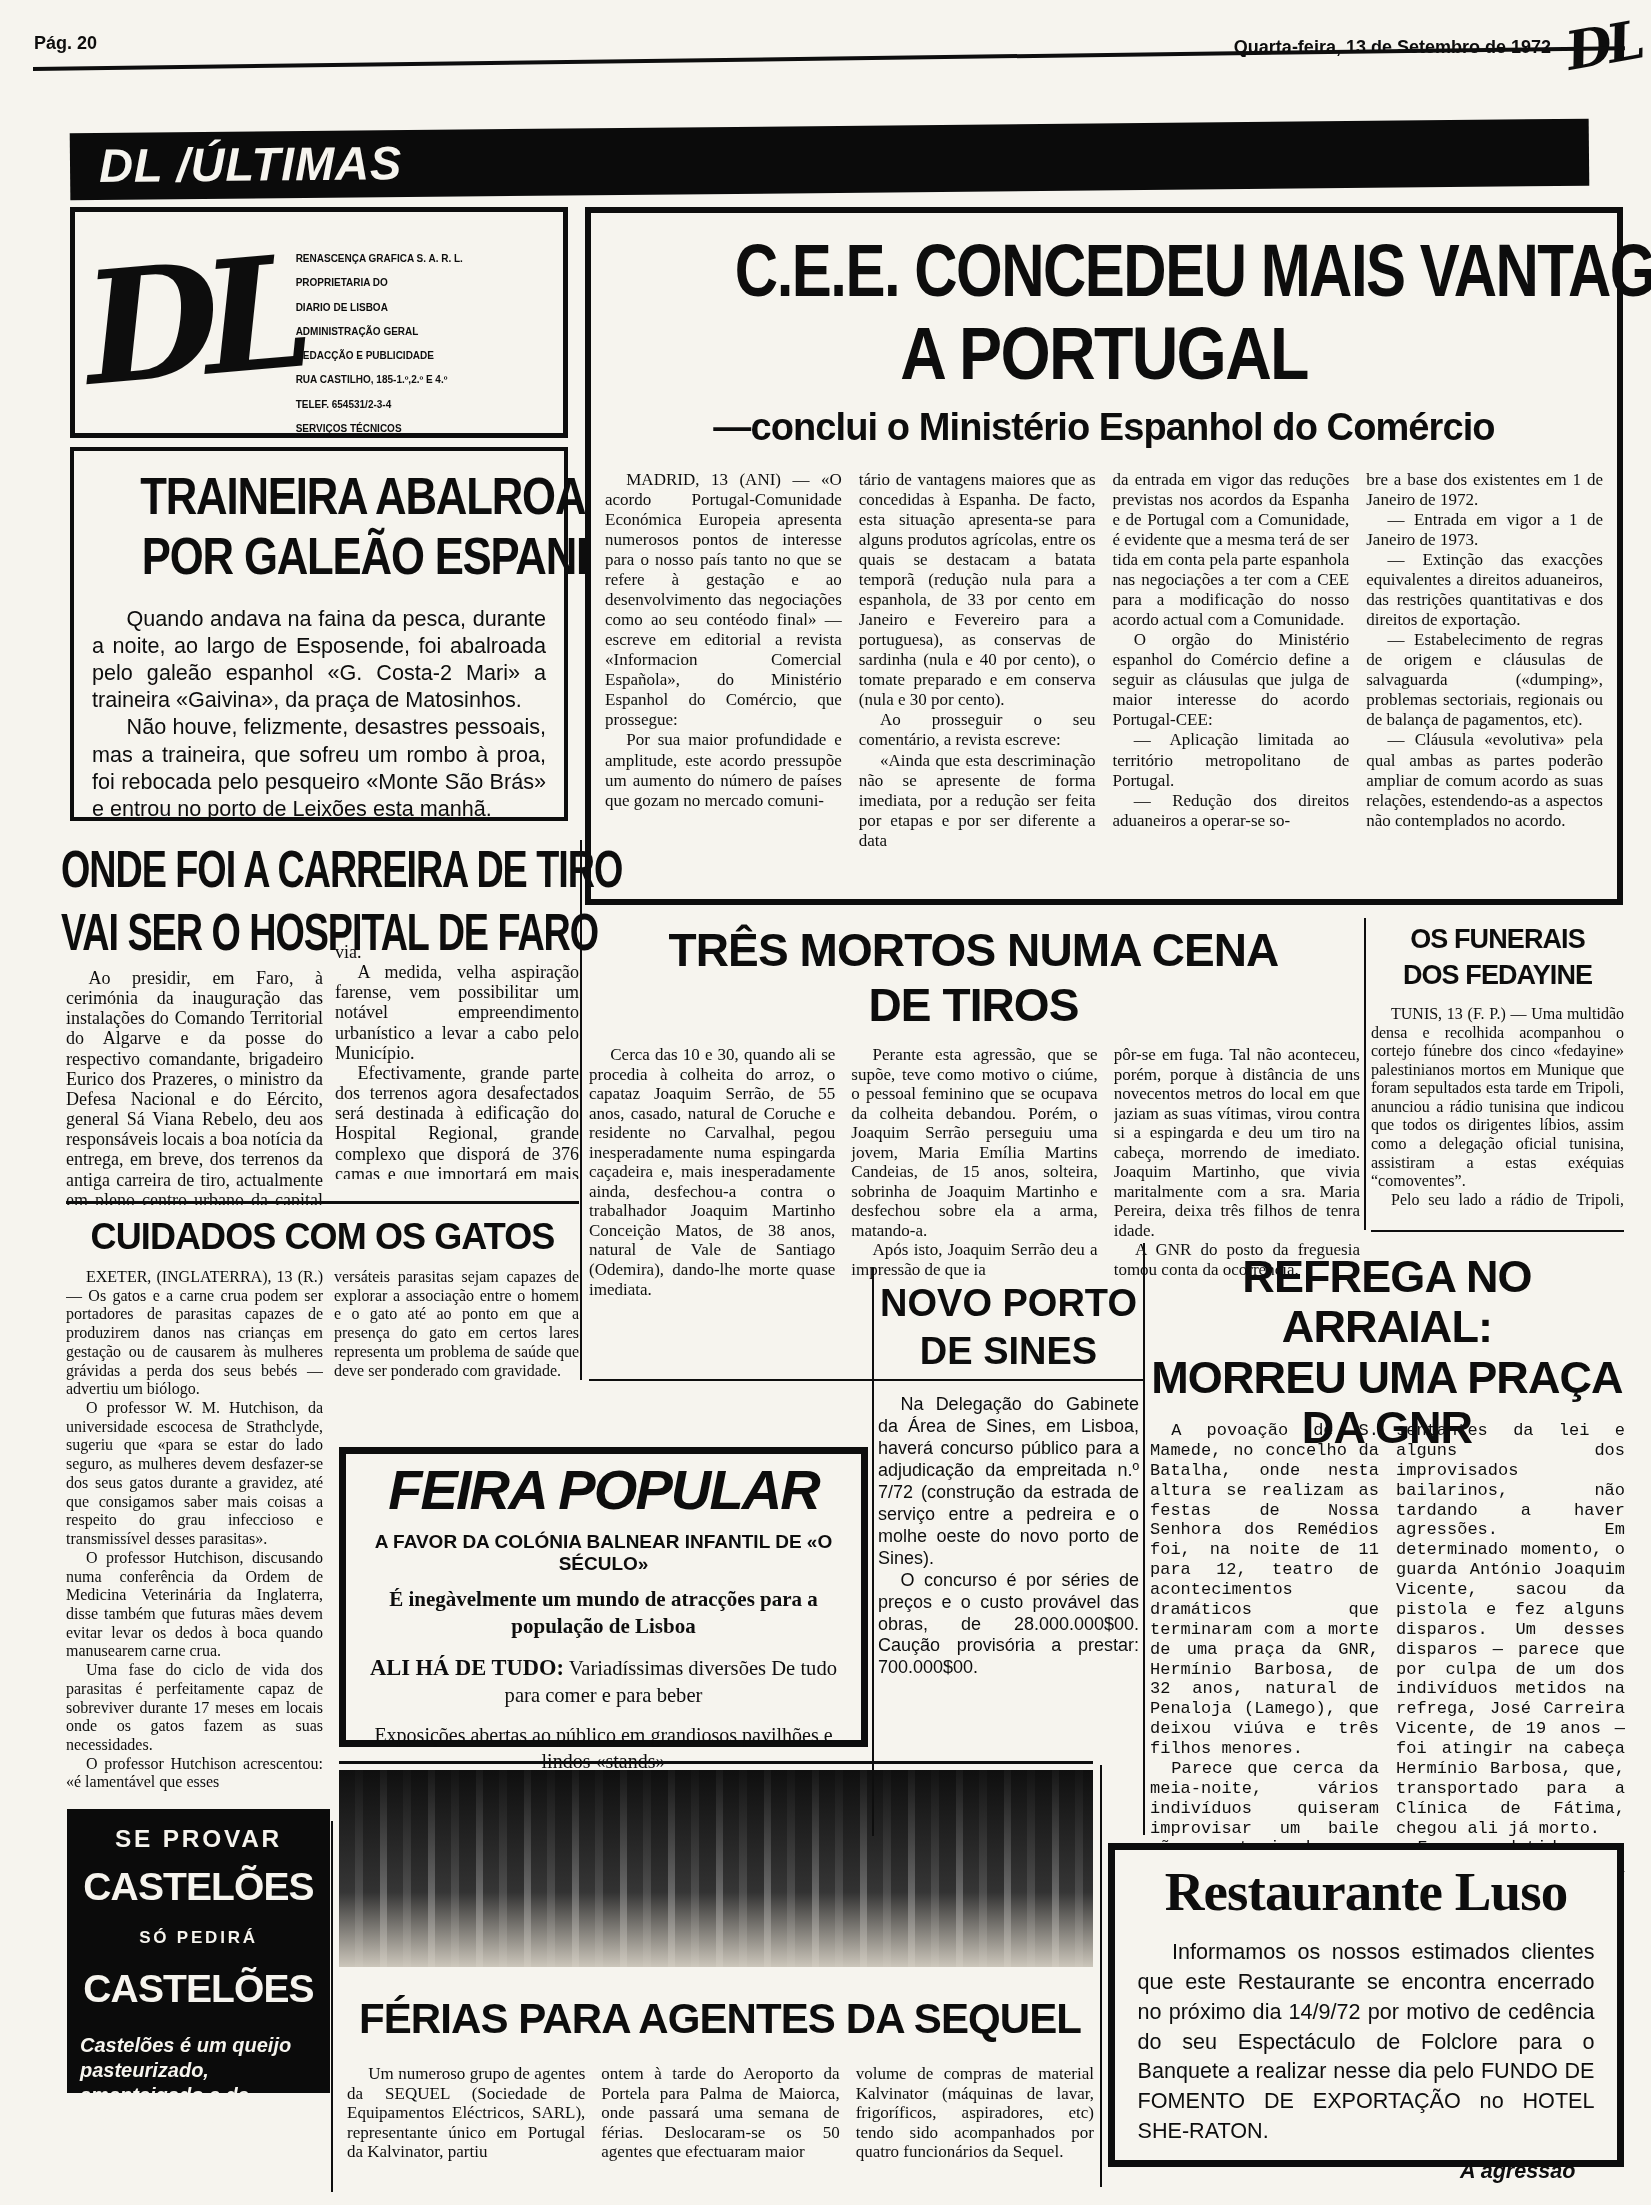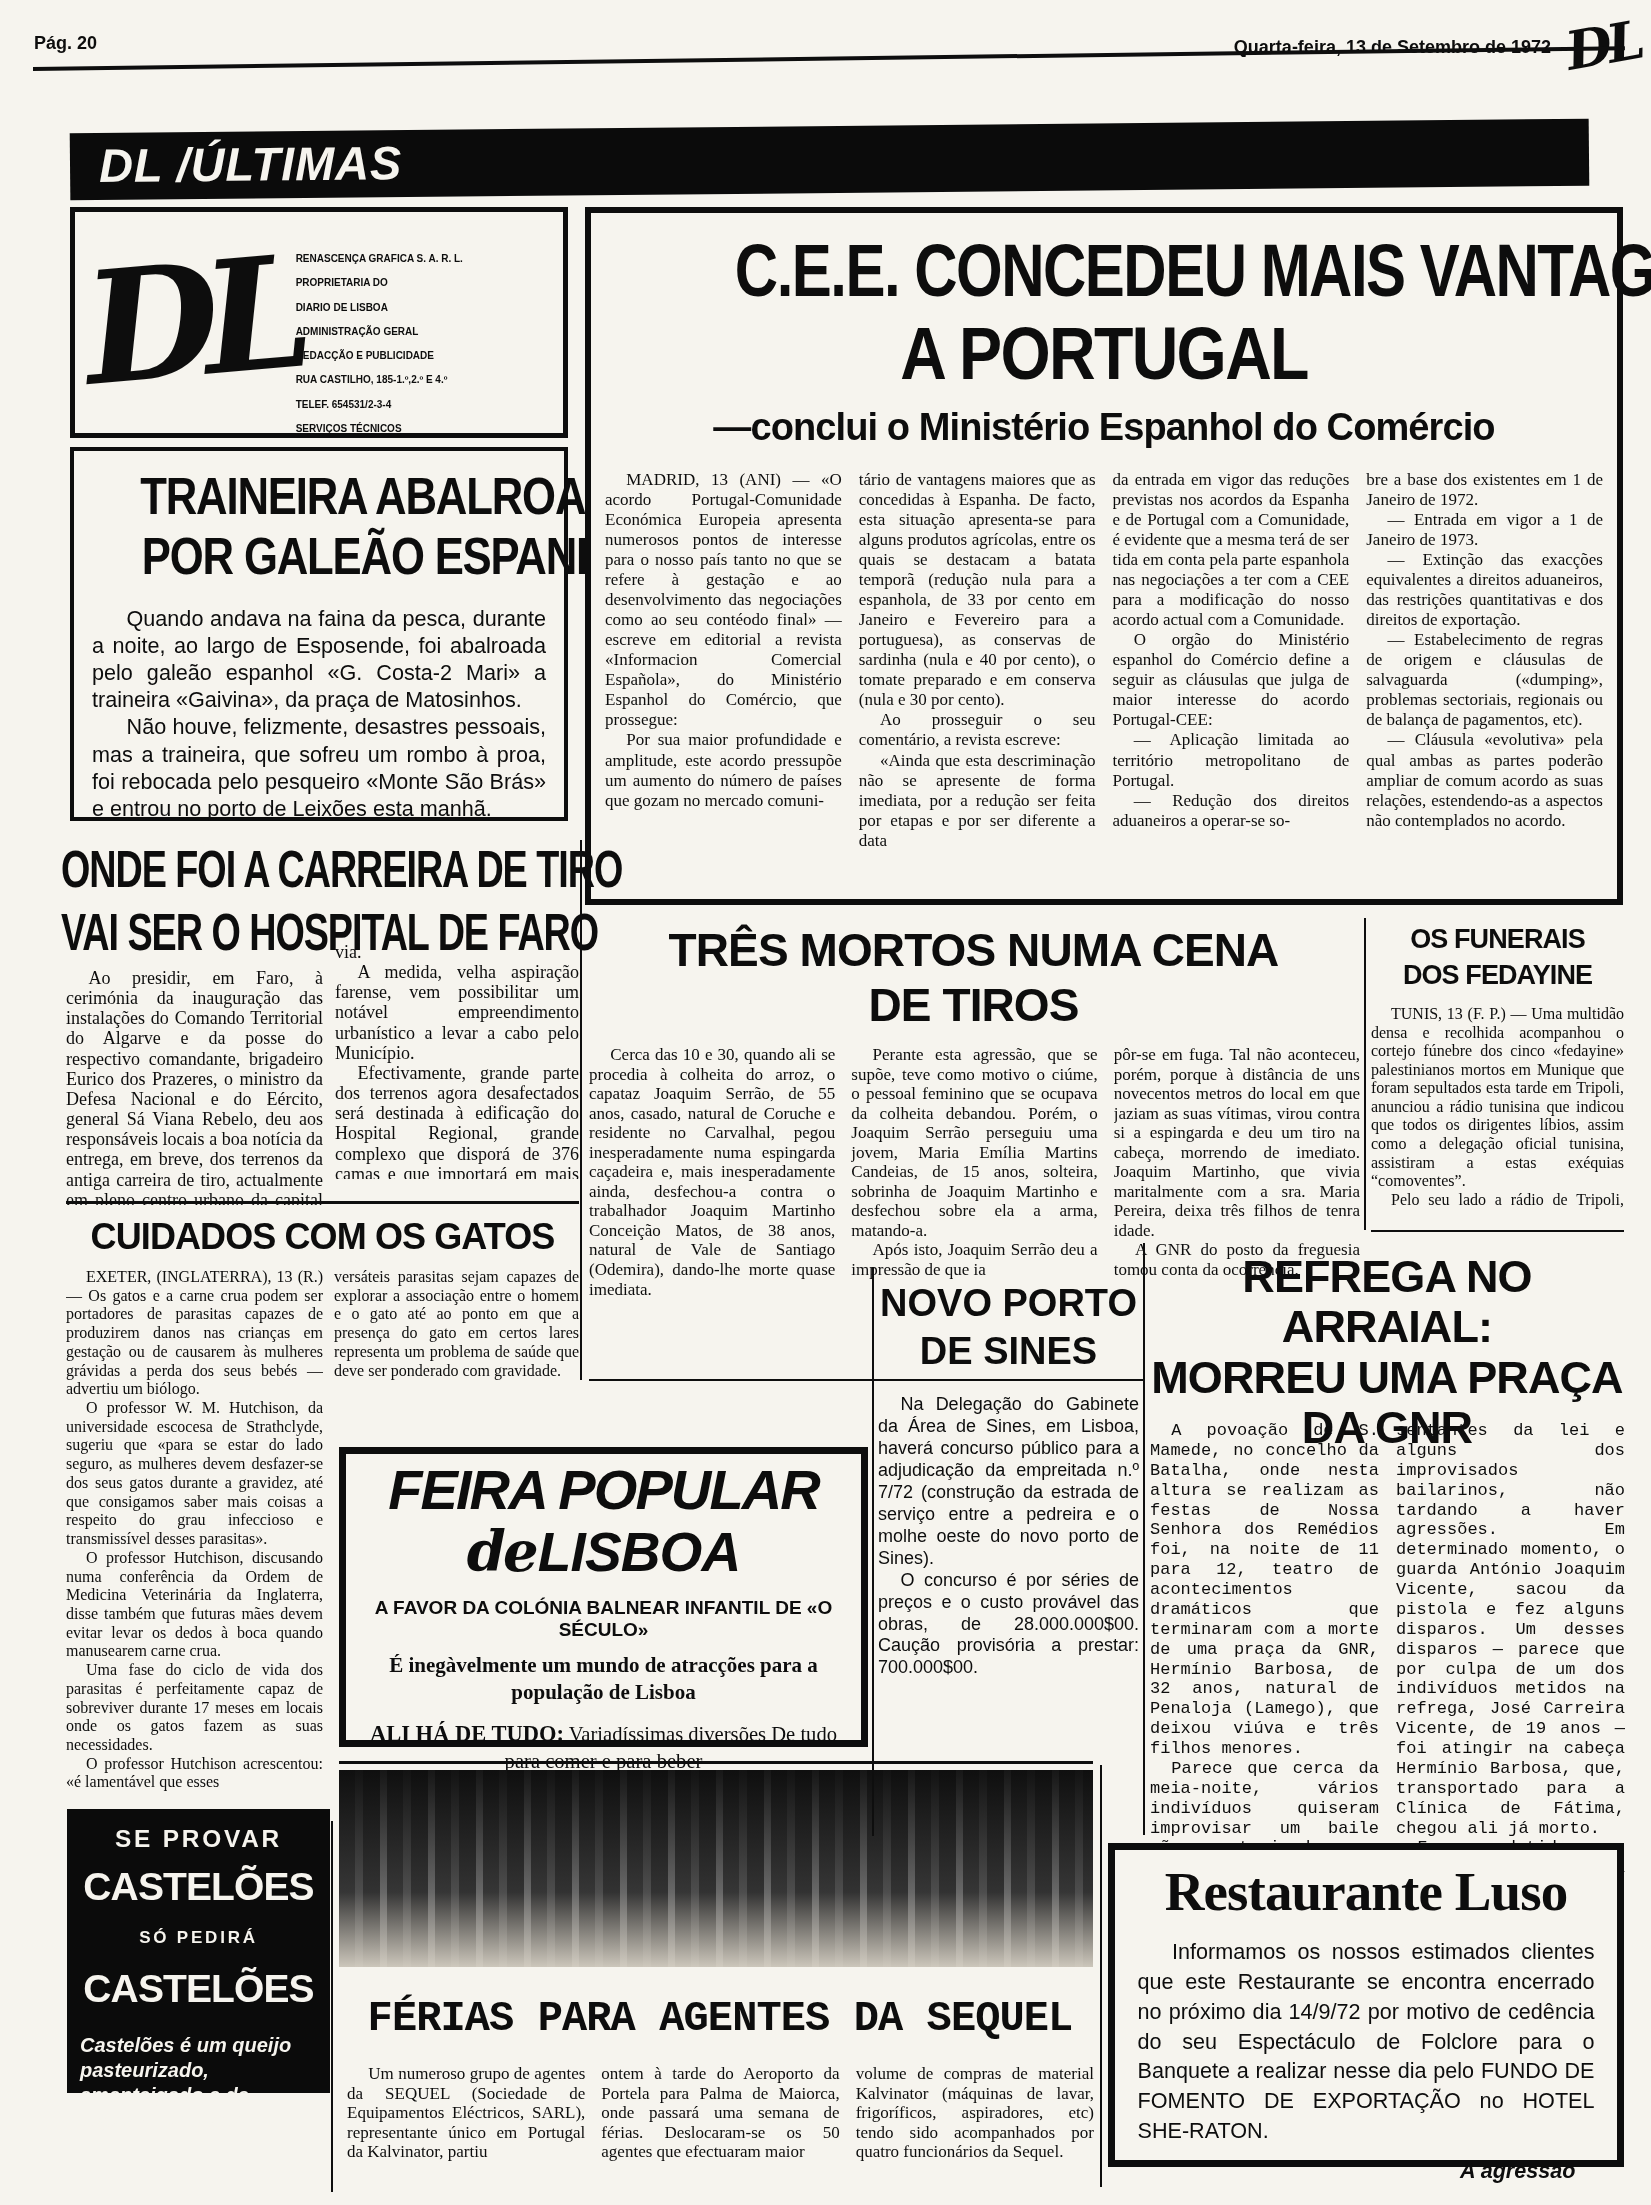--- a/index.html
+++ b/index.html
@@ -93,21 +93,21 @@
   #cast .big{font-weight:bold;font-size:39px;letter-spacing:-0.9px;margin-top:12.2px;}
   #cast .big2{font-weight:bold;font-size:39px;letter-spacing:-0.9px;margin-top:19px;}
   #cast .s2{font-weight:bold;font-size:17px;letter-spacing:2.8px;margin-top:19px;}
   #cast .desc{font-weight:bold;font-style:italic;font-size:20px;line-height:1.25;text-align:left;margin-top:21.6px;}
   
   #photo{left:339px;top:1770px;width:754px;height:197px;
          background:linear-gradient(180deg,rgba(15,15,15,.92),rgba(95,95,95,.45) 62%,rgba(214,208,196,.95)),
          repeating-linear-gradient(90deg,#141414 0 16px,#3e3e3e 16px 24.4px,#0d0d0d 24.4px 41px,#6e6e6e 41px 48px);}
   
   #seq-title{left:347px;top:1995px;width:746px;}
-  #seq-title .t{font-size:42px;letter-spacing:-0.9px;font-family:Liberation Mono, monospace;}
+  #seq-title .t{font-size:42px;letter-spacing:-0.9px;}
   #seq-cols{left:347px;top:2064px;width:747px;gap:16px;font-size:17px;line-height:1.15;}
   #seq-cols .coltxt{flex:1;height:128px;}
   
   #luso{left:1108px;top:1843px;width:516px;height:324px;border-width:7.5px;padding:10.3px 22.5px;}
   #luso .t{font-family:"Liberation Serif",serif;font-weight:bold;font-size:55px;letter-spacing:-0.9px;}
   #luso .body{margin-top:14px;font-family:"Liberation Sans",sans-serif;font-size:21.6px;line-height:1.38;
               text-align:justify;text-indent:1.6em;}
   #luso .sig{margin-top:12.2px;text-align:right;font-family:"Liberation Sans",sans-serif;font-style:italic;
              font-weight:bold;font-size:21.6px;padding-right:19px;}
 </style>
@@ -244,24 +244,20 @@
       <p>O professor Hutchison, discusando numa conferência da Ordem de Medicina Veterinária da Inglaterra, disse também que futuras mães devem evitar levar os dedos à boca quando manusearem carne crua.</p>
       <p>Uma fase do ciclo de vida dos parasitas é perfeitamente capaz de sobreviver durante 17 meses em locais onde os gatos fazem as suas necessidades.</p>
       <p>O professor Hutchison acrescentou: «é lamentável que esses</p>
     </div>
   <div class="abs coltxt cont" id="gatos-c2">
       <p>versáteis parasitas sejam capazes de explorar a associação entre o homem e o gato até ao ponto em que a presença do gato em certos lares representa um problema de saúde que deve ser ponderado com gravidade.</p>
     </div>
 
   <div class="abs box" id="feira">
     <div class="b1">FEIRA POPULAR</div>
-    <div>
-      <span class="de">de</span>
-      <span class="b2">LISBOA</span>
-    </div>
     <div class="favor">A FAVOR DA COLÓNIA BALNEAR INFANTIL DE «O SÉCULO»</div>
     <div class="tag">É inegàvelmente um mundo de atracções para a população de Lisboa</div>
     <div class="tudo">
       <b>ALI HÁ DE TUDO:</b>
       <span>Variadíssimas diversões  De tudo para comer e para beber</span>
     </div>
     <div class="expos">Exposições abertas ao público em grandiosos pavilhões e lindos «stands»</div>
     <div class="abre">ABERTURA ÀS 19 HORAS</div>
   </div>
 

